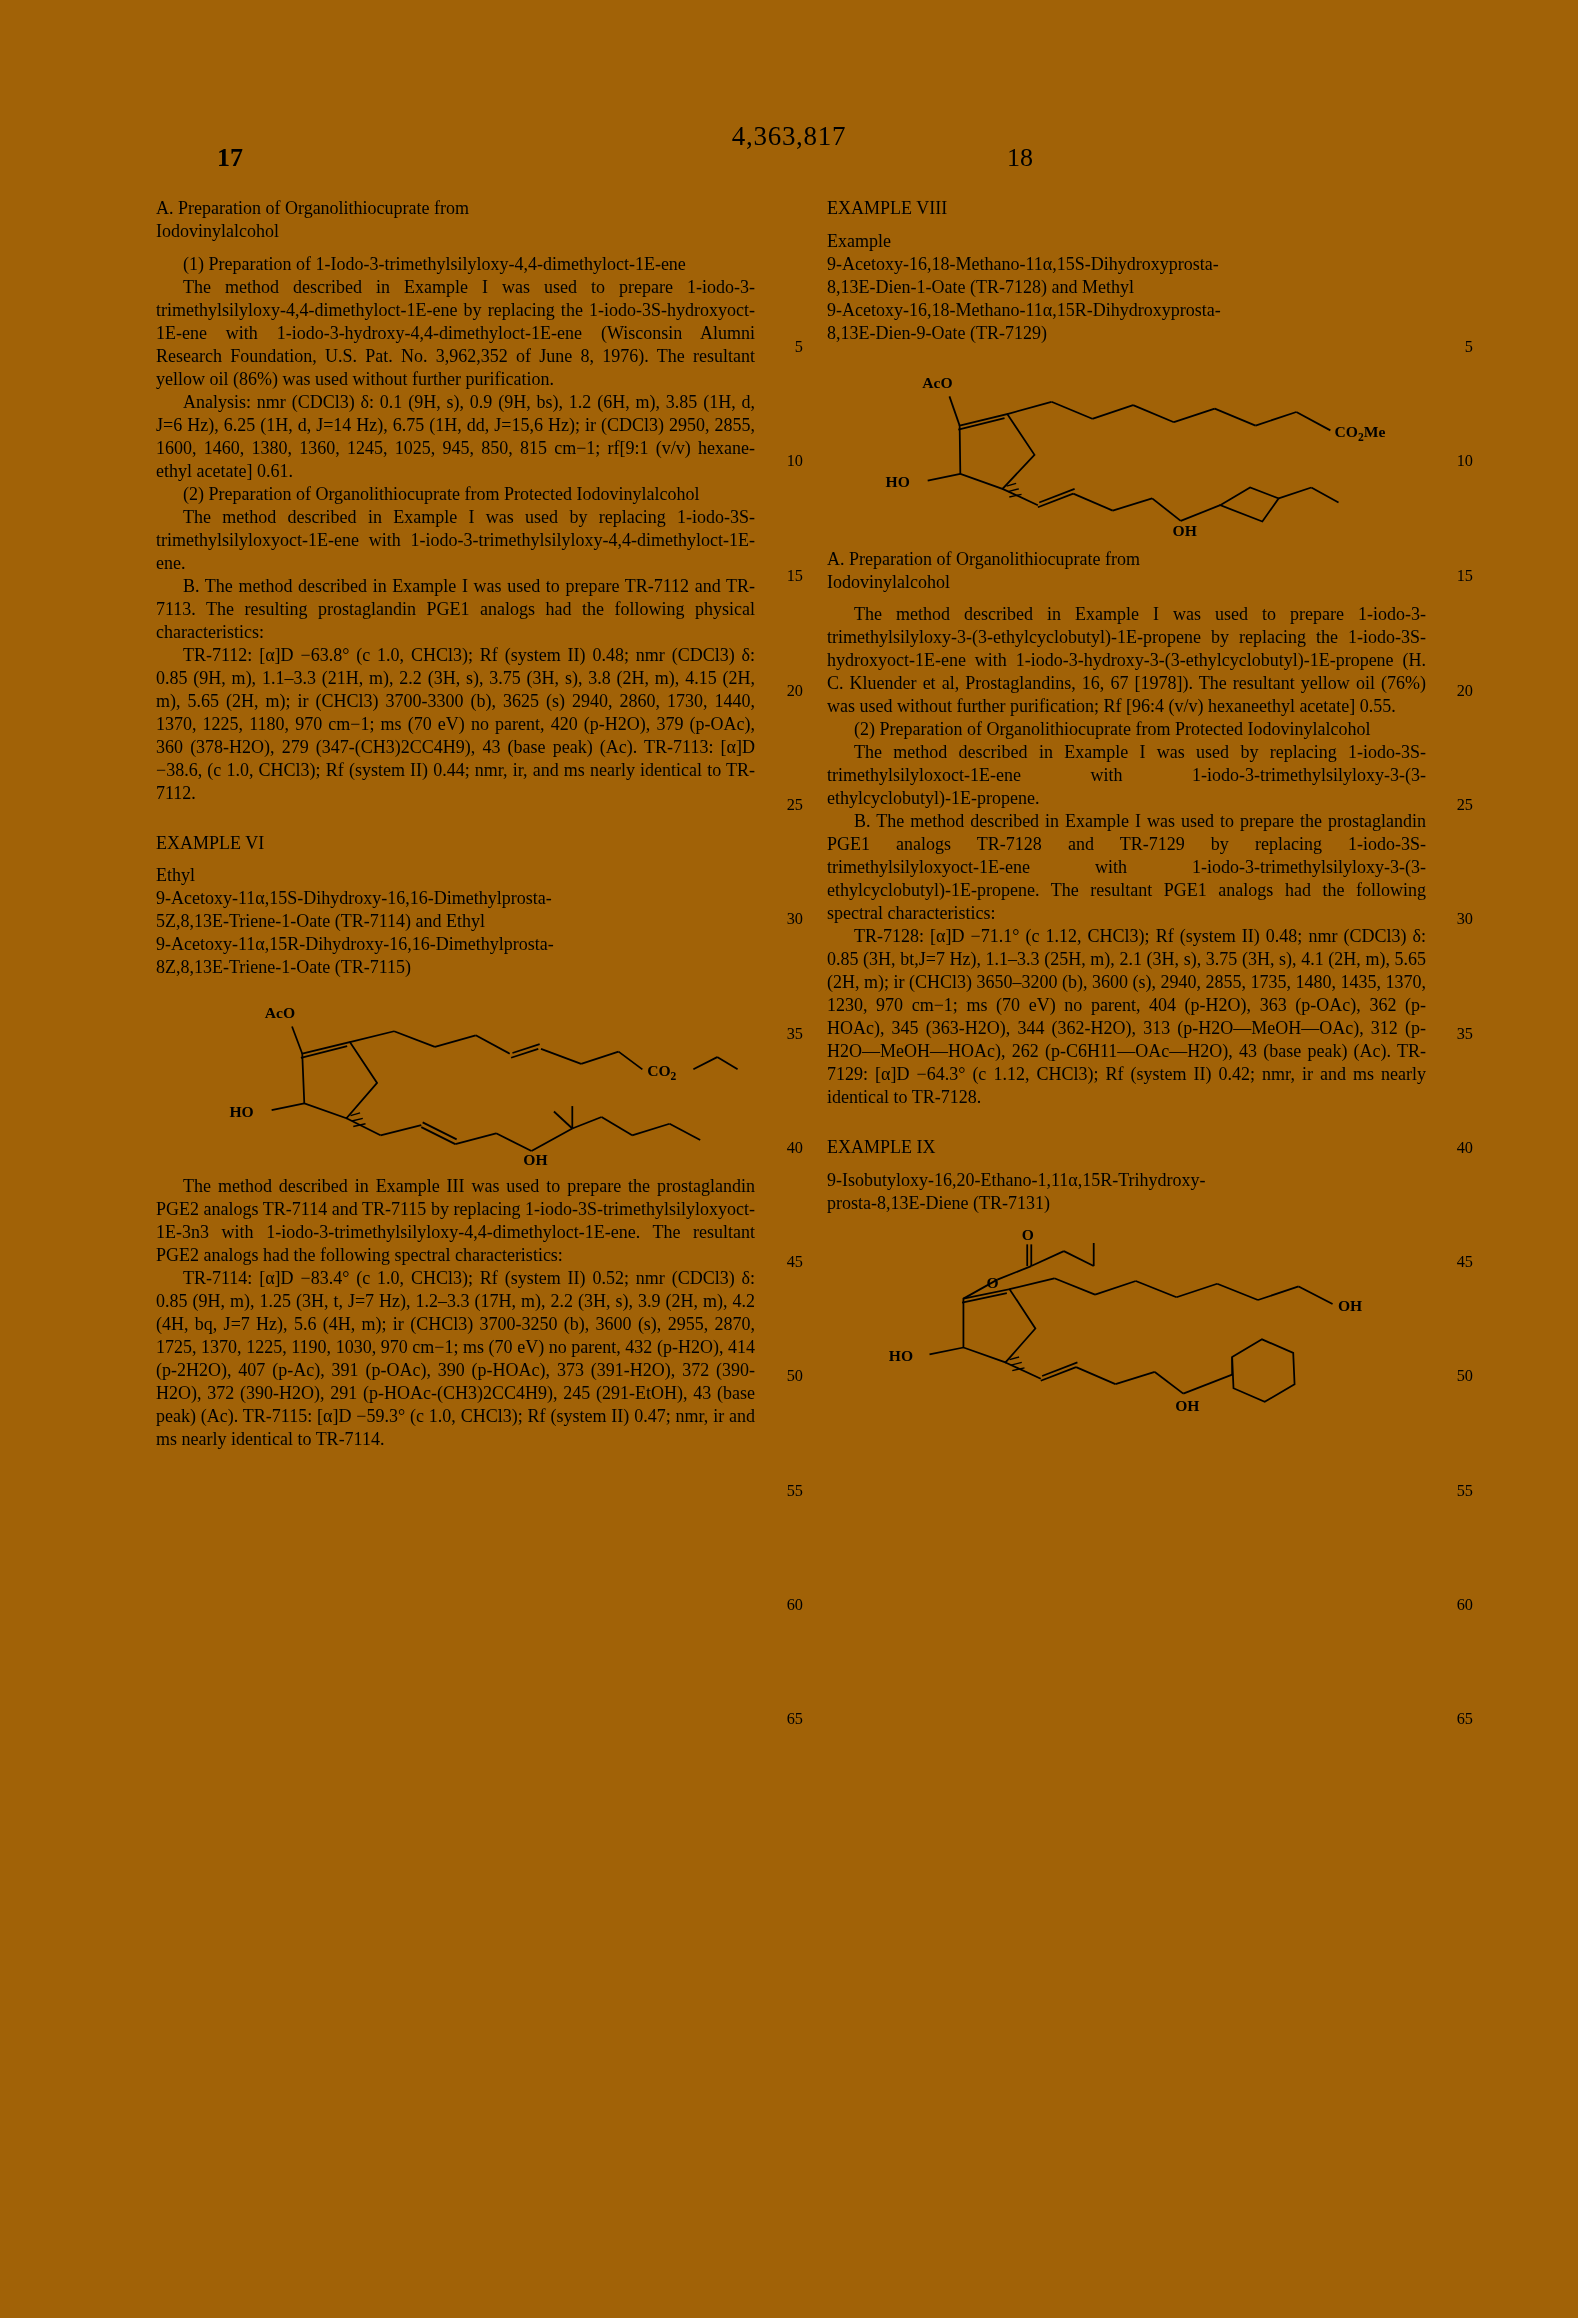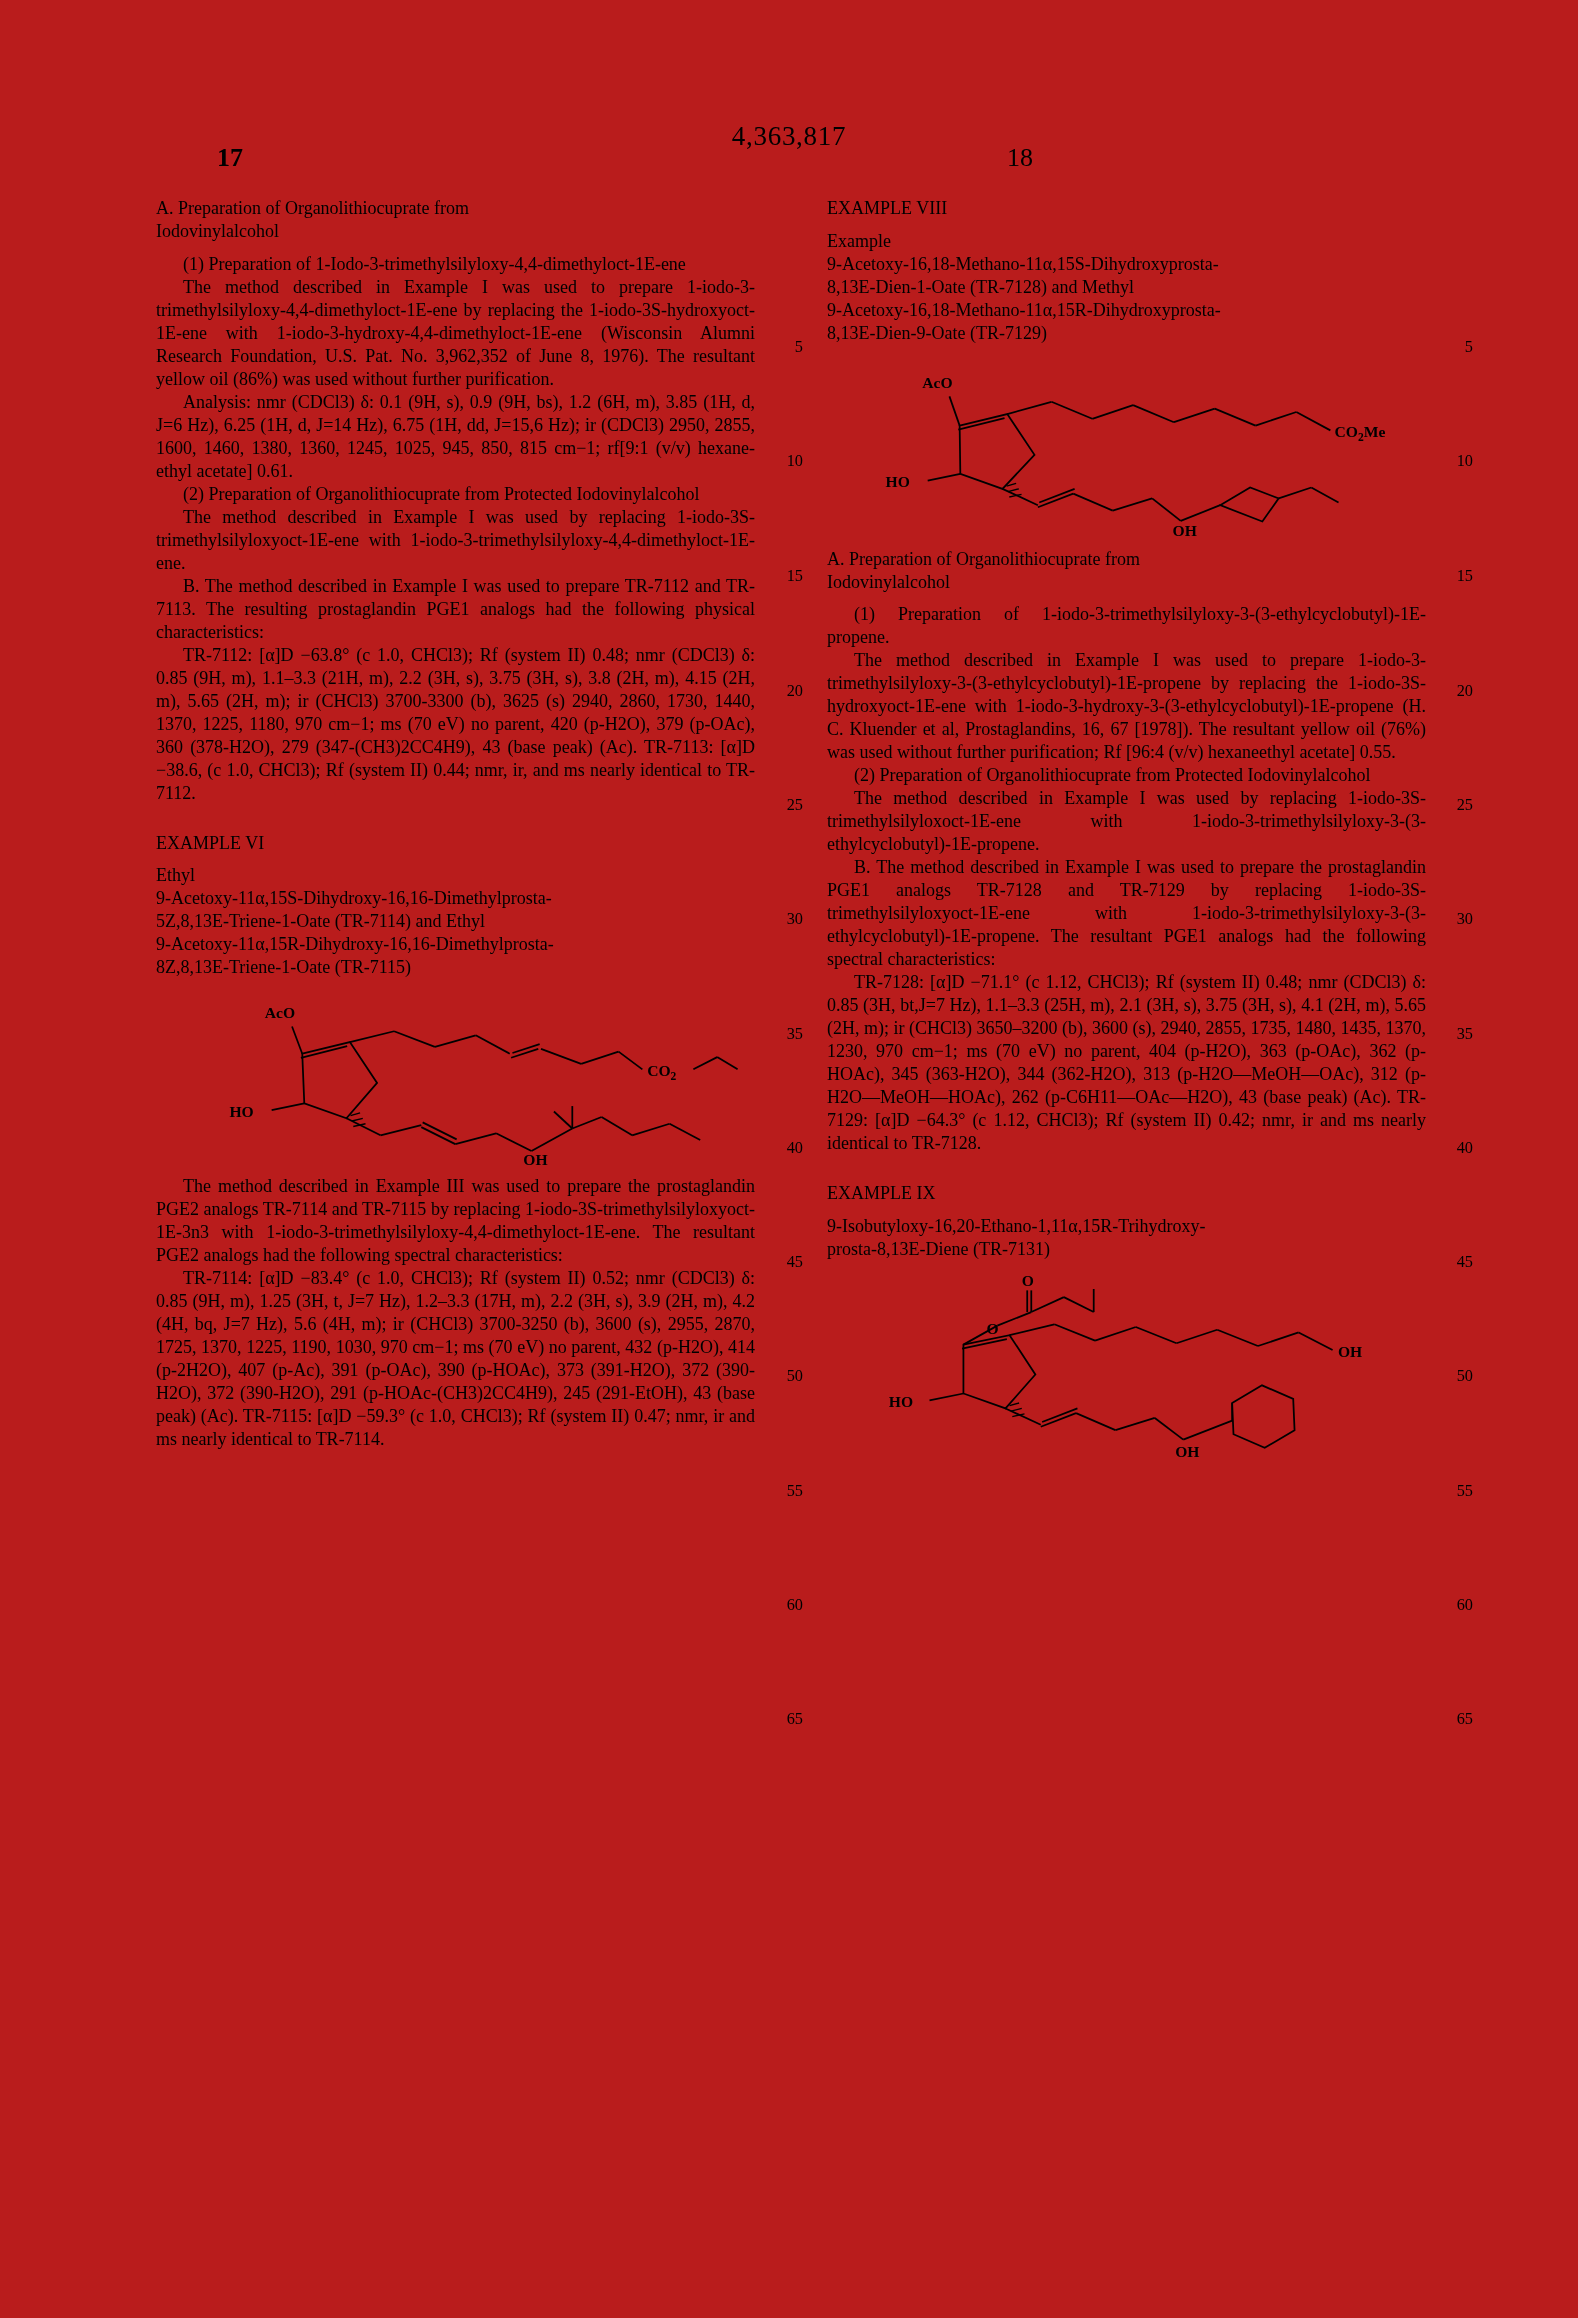--- a/index.html
+++ b/index.html
@@ -13,21 +13,21 @@
     font-family: "Liberation Serif", serif;
     color: #000;
     position: relative;
     overflow: hidden;
   }
   .page {
     position: absolute;
     left: 0; top: 0;
     width: 1578px;
     height: 2319px;
-    background: #b91c1c;
+    background: #a16207;
   }
   
   .patent-number {
     position: absolute;
     top: 121px;
     left: 0;
     width: 1578px;
     text-align: center;
     font-size: 27px;
     letter-spacing: 0.7px;
@@ -239,21 +239,20 @@
         <text class="lbl" x="86" y="196">HO</text>
         <text class="lbl" x="508" y="268">OH</text>
         <text class="lbl" x="746" y="122">CO<tspan font-size="17" dy="6">2</tspan><tspan font-size="23" dy="-6">Me</tspan></text>
       </svg>
     </div>
 
     <div class="ctr">A. Preparation of Organolithiocuprate from</div>
     <div class="ctr">Iodovinylalcohol</div>
     <div class="gap-sm"></div>
 
-    <div class="indent">(1) Preparation of 1-iodo-3-trimethylsilyloxy-3-(3-ethylcyclobutyl)-1E-propene.</div>
     <div class="indent">The method described in Example I was used to prepare 1-iodo-3-trimethylsilyloxy-3-(3-ethylcyclobutyl)-1E-propene by replacing the 1-iodo-3S-hydroxyoct-1E-ene with 1-iodo-3-hydroxy-3-(3-ethylcyclobutyl)-1E-propene (H. C. Kluender et al, Prostaglandins, 16, 67 [1978]). The resultant yellow oil (76%) was used without further purification; Rf [96:4 (v/v) hexaneethyl acetate] 0.55.</div>
     <div class="indent">(2) Preparation of Organolithiocuprate from Protected Iodovinylalcohol</div>
     <div class="indent">The method described in Example I was used by replacing 1-iodo-3S-trimethylsilyloxoct-1E-ene with 1-iodo-3-trimethylsilyloxy-3-(3-ethylcyclobutyl)-1E-propene.</div>
     <div class="indent">B. The method described in Example I was used to prepare the prostaglandin PGE1 analogs TR-7128 and TR-7129 by replacing 1-iodo-3S-trimethylsilyloxyoct-1E-ene with 1-iodo-3-trimethylsilyloxy-3-(3-ethylcyclobutyl)-1E-propene. The resultant PGE1 analogs had the following spectral characteristics:</div>
     <div class="indent">TR-7128: [α]D −71.1° (c 1.12, CHCl3); Rf (system II) 0.48; nmr (CDCl3) δ: 0.85 (3H, bt,J=7 Hz), 1.1–3.3 (25H, m), 2.1 (3H, s), 3.75 (3H, s), 4.1 (2H, m), 5.65 (2H, m); ir (CHCl3) 3650–3200 (b), 3600 (s), 2940, 2855, 1735, 1480, 1435, 1370, 1230, 970 cm−1; ms (70 eV) no parent, 404 (p-H2O), 363 (p-OAc), 362 (p-HOAc), 345 (363-H2O), 344 (362-H2O), 313 (p-H2O—MeOH—OAc), 312 (p-H2O—MeOH—HOAc), 262 (p-C6H11—OAc—H2O), 43 (base peak) (Ac). TR-7129: [α]D −64.3° (c 1.12, CHCl3); Rf (system II) 0.42; nmr, ir and ms nearly identical to TR-7128.</div>
 
     <div class="gap-lg"></div>
     <div class="ctr">EXAMPLE IX</div>
     <div class="gap-sm"></div>
     <div class="ctr">9-Isobutyloxy-16,20-Ethano-1,11α,15R-Trihydroxy-</div>

